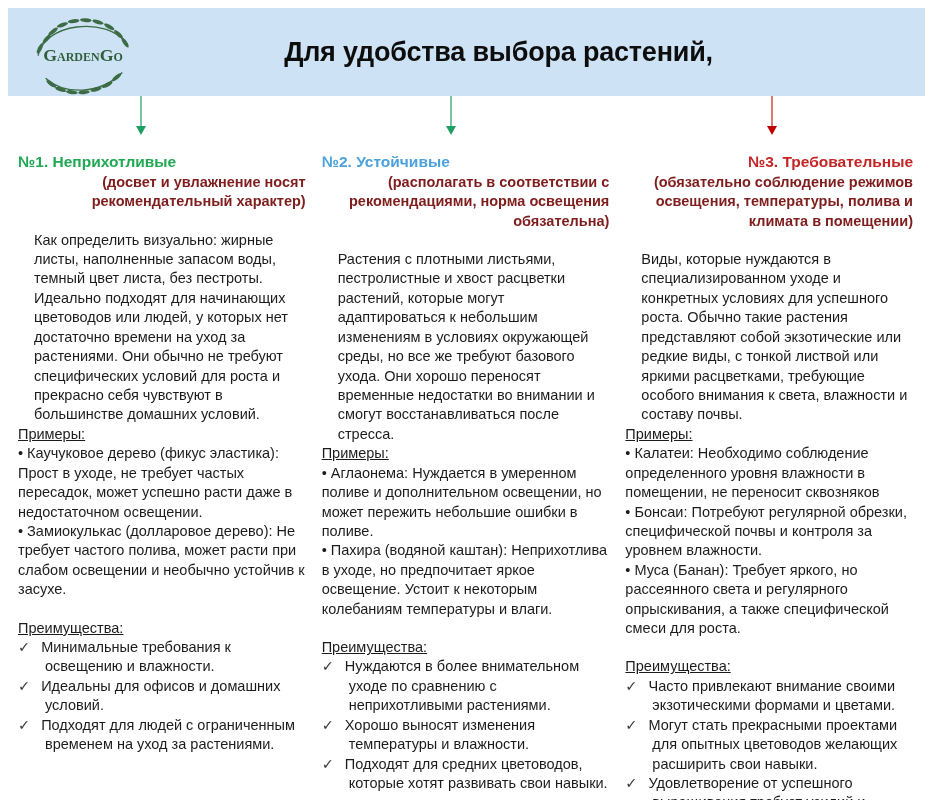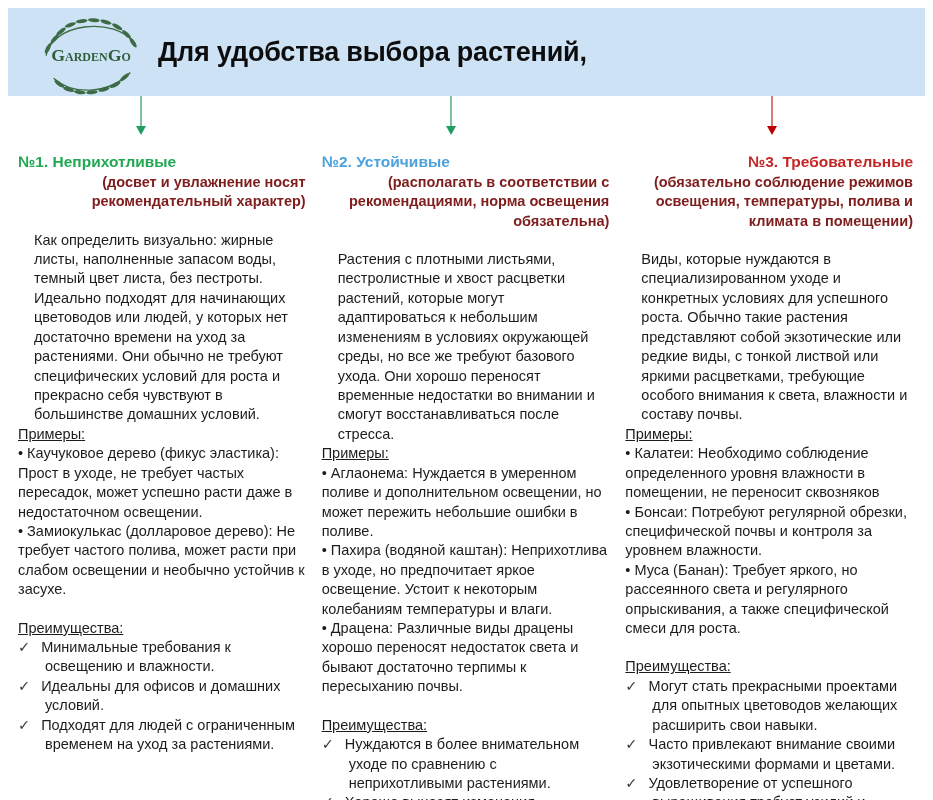--- a/index.html
+++ b/index.html
@@ -8,22 +8,22 @@
     font-family:"Liberation Sans","DejaVu Sans",sans-serif;
     color:#1c1c1c;
   }
   .page{position:relative;width:933px;height:800px;background:#fff;}
 
   
   .header-band{
     position:absolute;left:8px;top:8px;right:8px;height:88px;
     background:#cde3f5;display:flex;align-items:center;
   }
-  .logo-box{width:150px;flex:0 0 150px;display:flex;justify-content:flex-end;align-items:center;}
-  .titles{flex:1;text-align:left;margin-right:86px;}
+  .logo-box{width:150px;flex:0 0 150px;display:flex;justify-content:center;align-items:center;}
+  .titles{flex:1;text-align:center;margin-right:86px;}
   .title-line{
     font-size:27px;line-height:34px;font-weight:600;color:#0d0d0d;
     letter-spacing:-0.2px;white-space:nowrap;
   }
 
   
   .arrow-row{position:absolute;left:0;top:96px;width:933px;height:50px;}
   .arrow{position:absolute;top:0;width:12px;display:flex;flex-direction:column;align-items:center;}
   .arrow .shaft{width:2px;height:30px;}
   .arrow .head{width:0;height:0;border-left:5px solid transparent;border-right:5px solid transparent;border-top:9px solid;}
@@ -136,21 +136,20 @@
     </section>
 
     <section class="column">
       <h2 class="cat-title c-blue">№2. Устойчивые</h2>
       <div class="cat-sub">(располагать в соответствии с рекомендациями, норма освещения обязательна)</div>
       <p class="desc">Растения с плотными листьями, пестролистные и хвост расцветки растений, которые могут адаптироваться к небольшим изменениям в условиях окружающей среды, но все же требуют базового ухода. Они хорошо переносят временные недостатки во внимании и смогут восстанавливаться после стресса.</p>
       <div class="sec-label">Примеры:</div>
       <ul class="bullets">
         <li>Аглаонема: Нуждается в умеренном поливе и дополнительном освещении, но может пережить небольшие ошибки в поливе.</li>
         <li>Пахира (водяной каштан): Неприхотлива в уходе, но предпочитает яркое освещение. Устоит к некоторым колебаниям температуры и влаги.</li>
-        <li>Драцена: Различные виды драцены хорошо переносят недостаток света и бывают достаточно терпимы к пересыханию почвы.</li>
       </ul>
       <div class="sec-label adv">Преимущества:</div>
       <ul class="checks">
         <li>Нуждаются в более внимательном уходе по сравнению с неприхотливыми растениями.</li>
         <li>Хорошо выносят изменения температуры и влажности.</li>
         <li>Подходят для средних цветоводов, которые хотят развивать свои навыки.</li>
       </ul>
     </section>
 
     <section class="column">
@@ -158,20 +157,20 @@
       <div class="cat-sub">(обязательно соблюдение режимов освещения, температуры, полива и климата в помещении)</div>
       <p class="desc">Виды, которые нуждаются в специализированном уходе и конкретных условиях для успешного роста. Обычно такие растения представляют собой экзотические или редкие виды, с тонкой листвой или яркими расцветками, требующие особого внимания к света, влажности и составу почвы.</p>
       <div class="sec-label">Примеры:</div>
       <ul class="bullets">
         <li>Калатеи: Необходимо соблюдение определенного уровня влажности в помещении, не переносит сквозняков</li>
         <li>Бонсаи: Потребуют регулярной обрезки, специфической почвы и контроля за уровнем влажности.</li>
         <li>Муса (Банан): Требует яркого, но рассеянного света и регулярного опрыскивания, а также специфической смеси для роста.</li>
       </ul>
       <div class="sec-label adv">Преимущества:</div>
       <ul class="checks">
+        <li>Часто привлекают внимание своими экзотическими формами и цветами.</li>
         <li>Могут стать прекрасными проектами для опытных цветоводов желающих расширить свои навыки.</li>
-        <li>Часто привлекают внимание своими экзотическими формами и цветами.</li>
         <li>Удовлетворение от успешного выращивания требует усилий и любви.</li>
       </ul>
     </section>
 
   </div>
 </div>
 
 </body></html>

